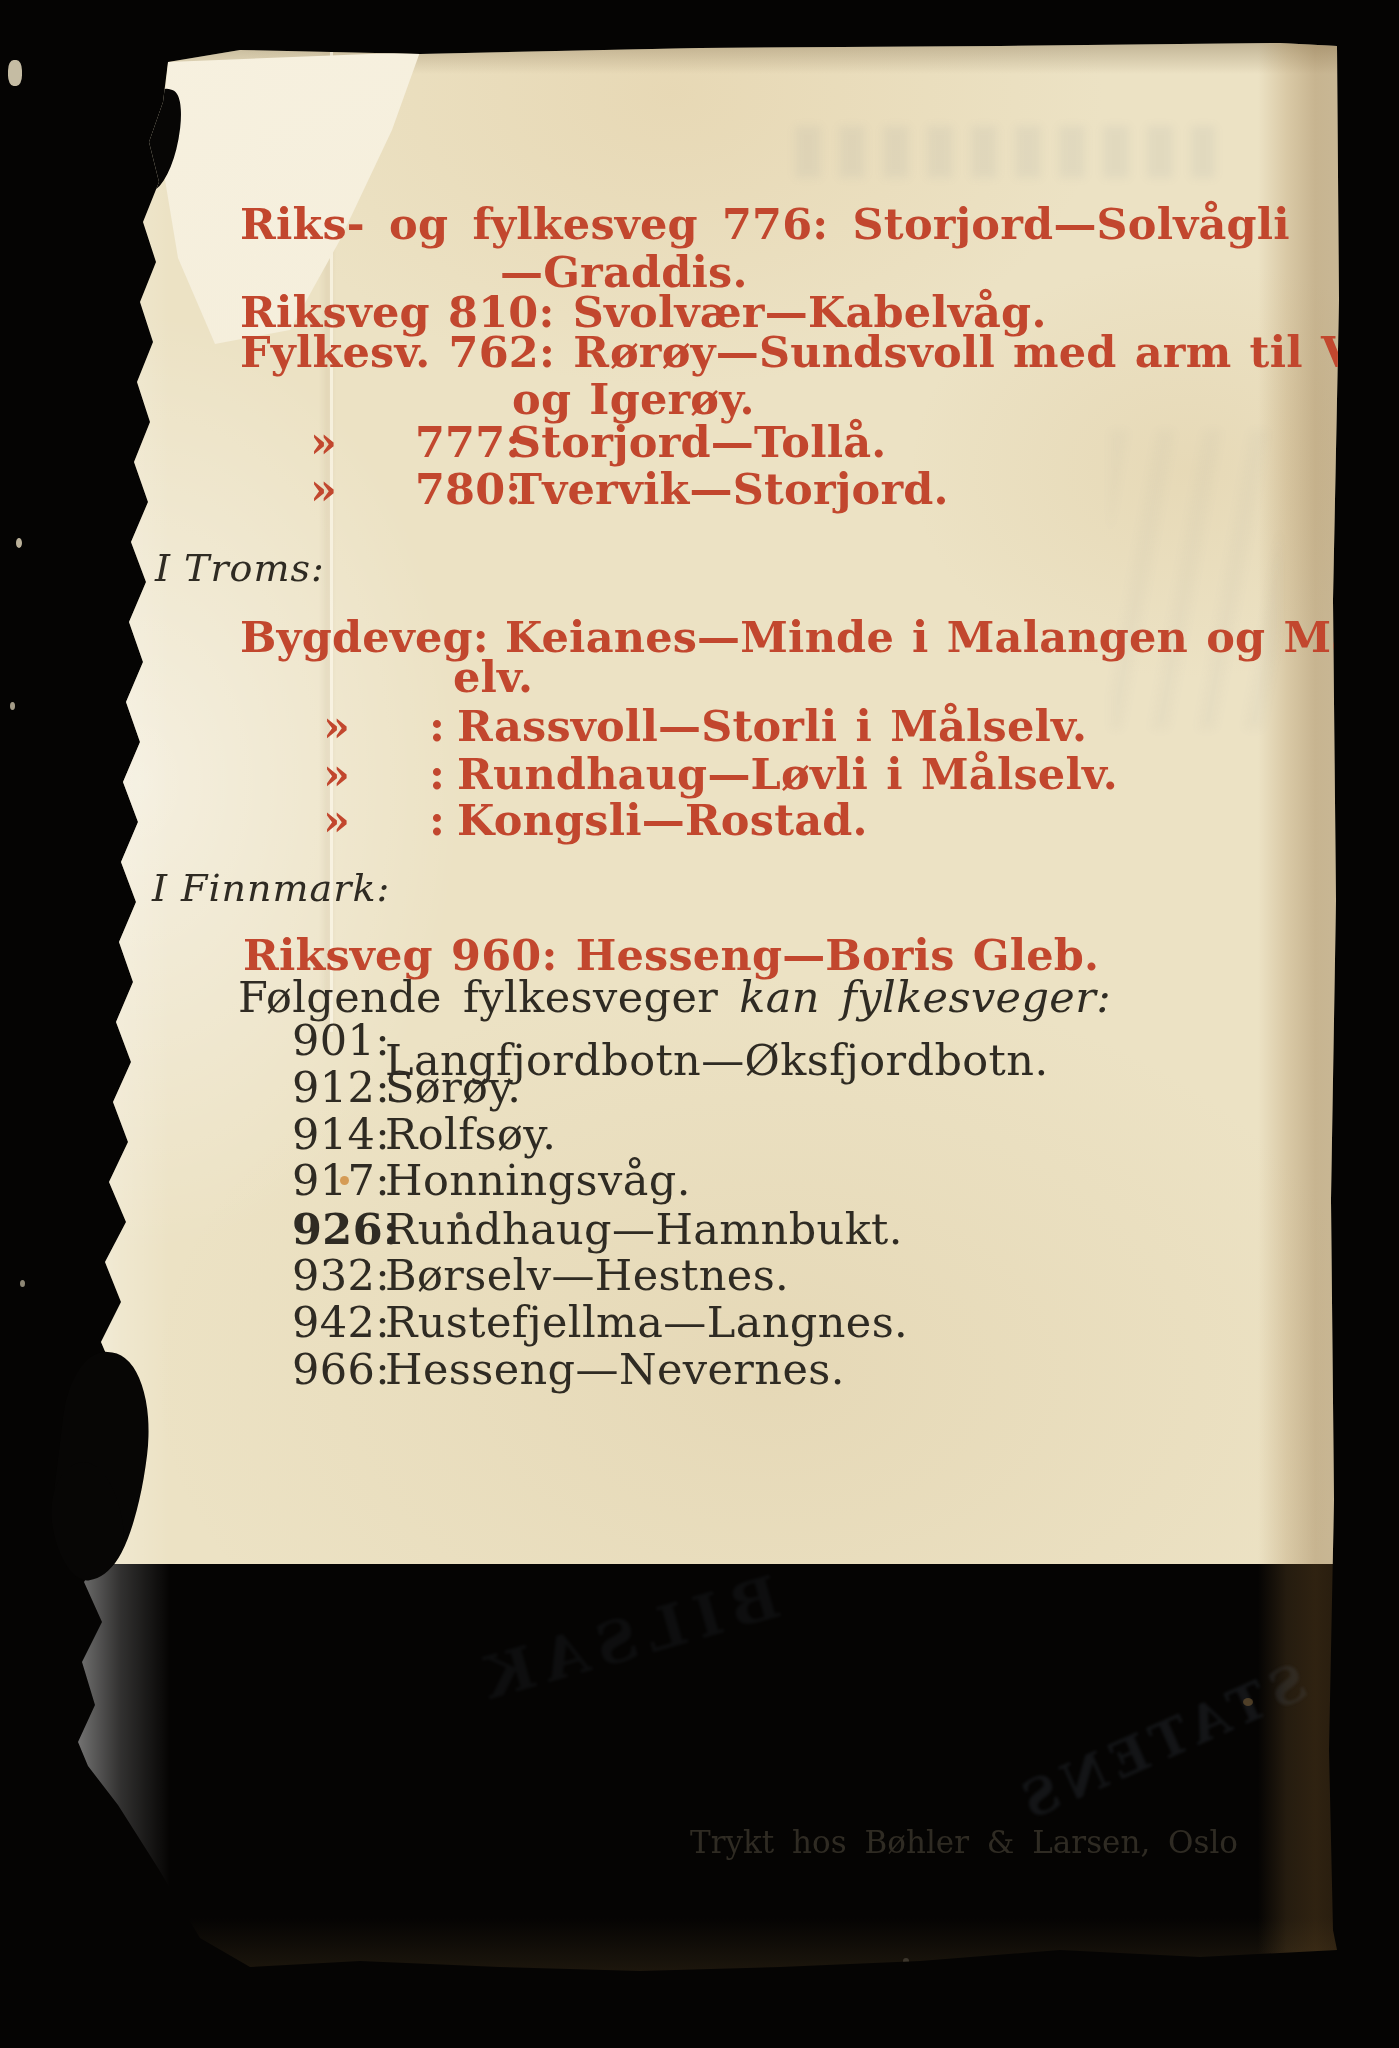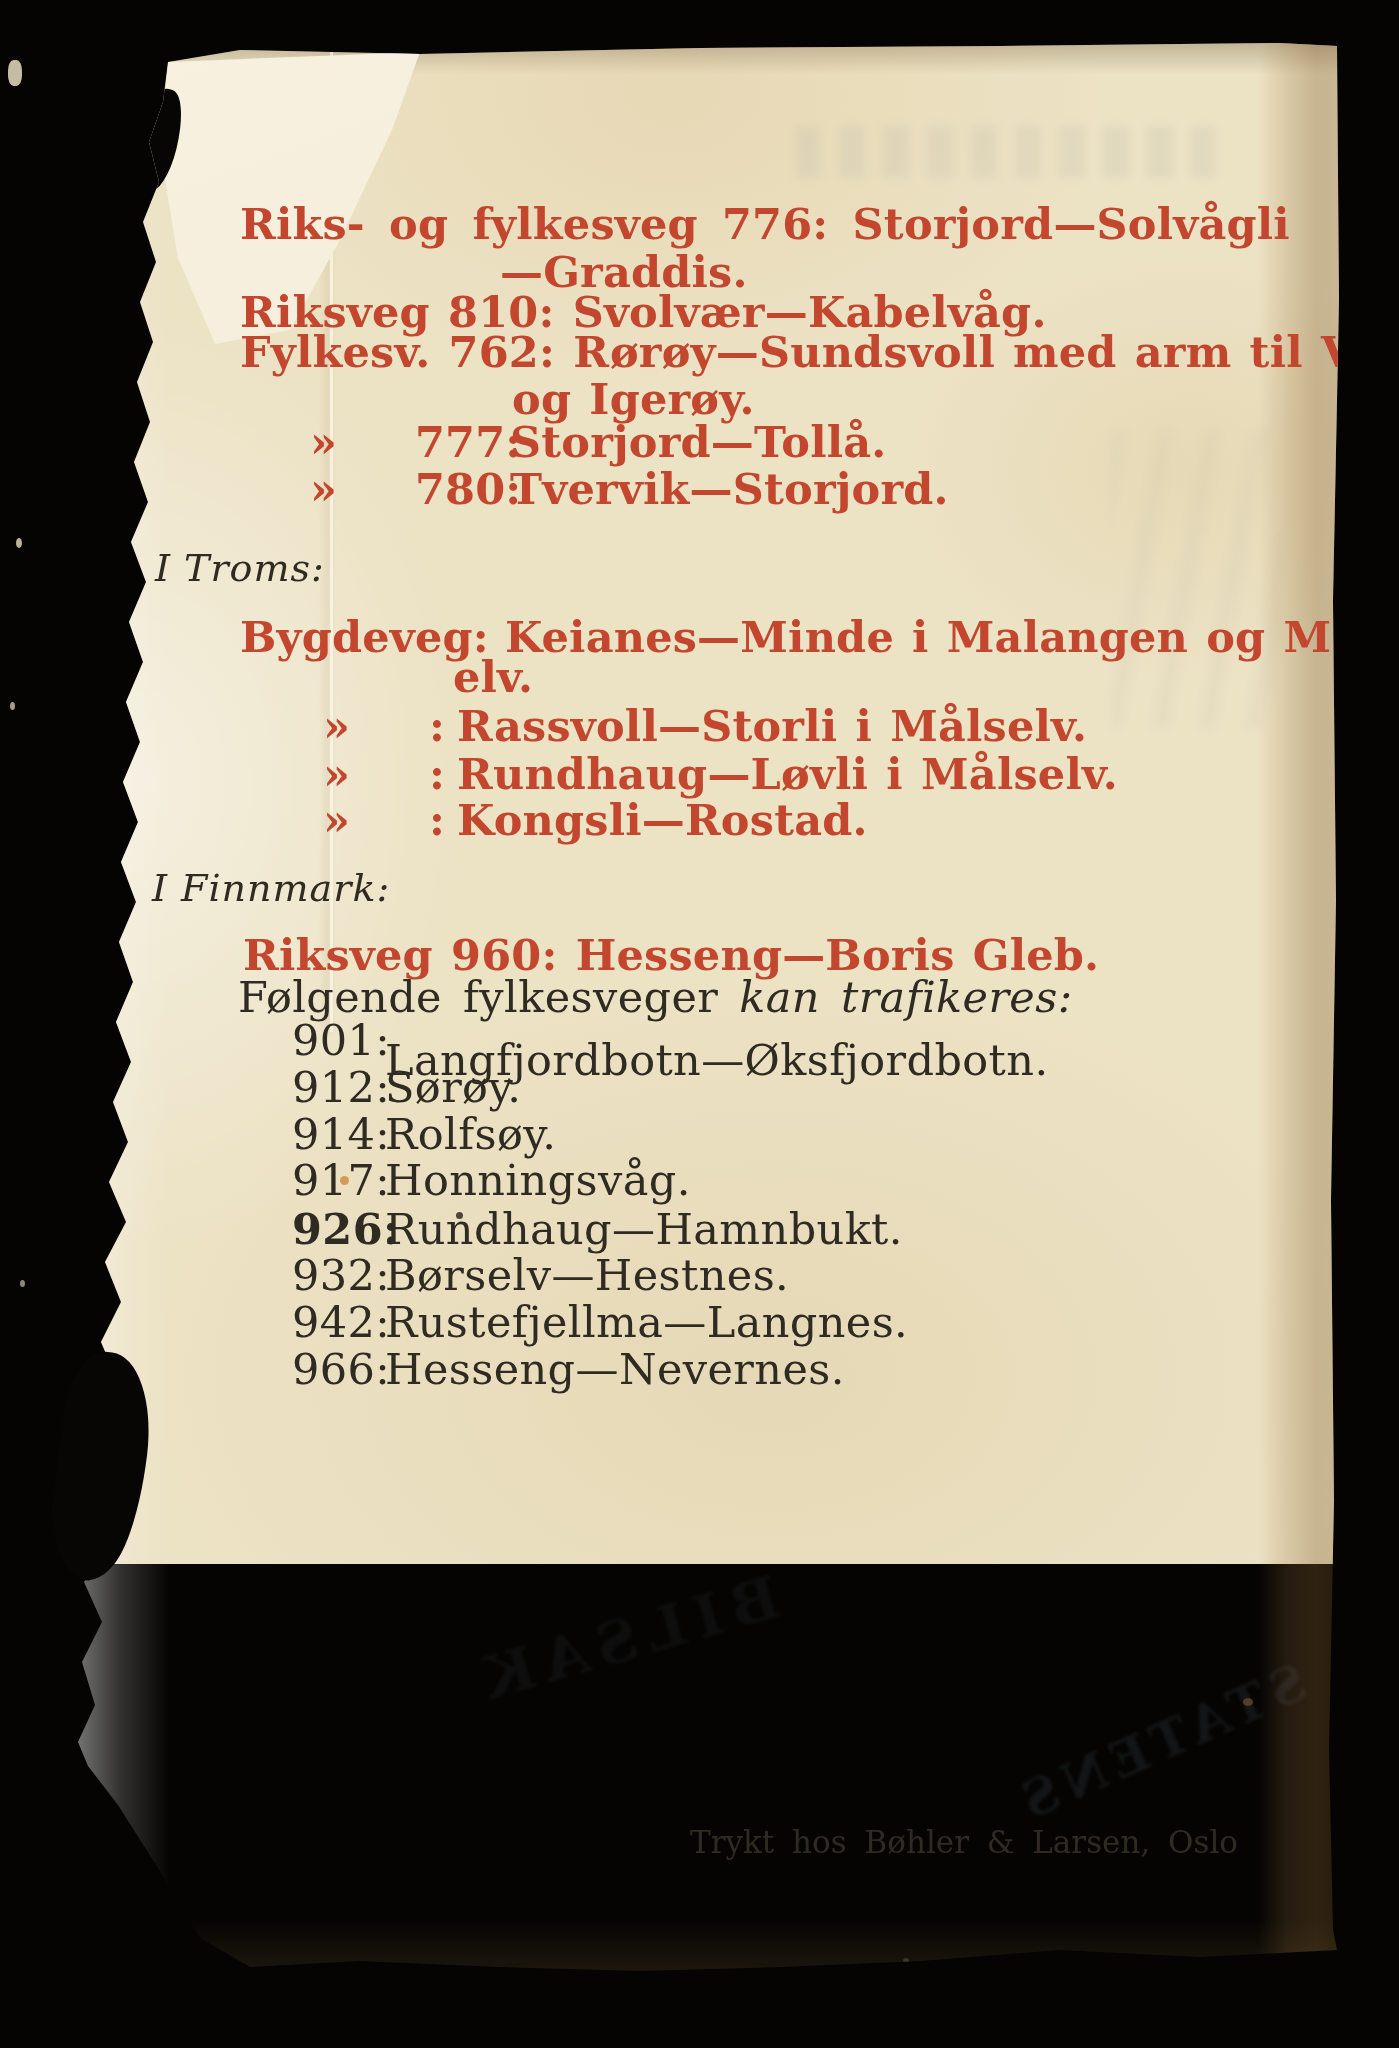--- a/index.html
+++ b/index.html
@@ -108,21 +108,21 @@
 
     <div class="t red" style="left:323px;top:799px;">»</div>
     <div class="t red" style="left:429px;top:799px;">:</div>
     <div class="t red" style="left:457px;top:799px;">Kongsli—Rostad.</div>
 
     <div class="t heading" style="left:152px;top:869px;">I Finnmark:</div>
 
     <div class="t red" style="left:243px;top:934px;">Riksveg 960: Hesseng—Boris Gleb.</div>
 
     <div class="t ink" style="left:238px;top:976px;word-spacing:7px;">
-      <span>Følgende fylkesveger </span><span class="it">kan trafikeres:</span>
+      <span>Følgende fylkesveger </span><span class="it">kan fylkesveger:</span>
     </div>
 
     <div class="t ink" style="left:292px;top:1019px;">901:</div>
     <div class="t ink" style="left:385px;top:1019px;margin-top:20px;">Langfjordbotn—Øksfjordbotn.</div>
 
     <div class="t ink" style="left:292px;top:1066px;">912:</div>
     <div class="t ink" style="left:385px;top:1066px;">Sørøy.</div>
 
     <div class="t ink" style="left:292px;top:1113px;">914:</div>
     <div class="t ink" style="left:385px;top:1113px;">Rolfsøy.</div>

